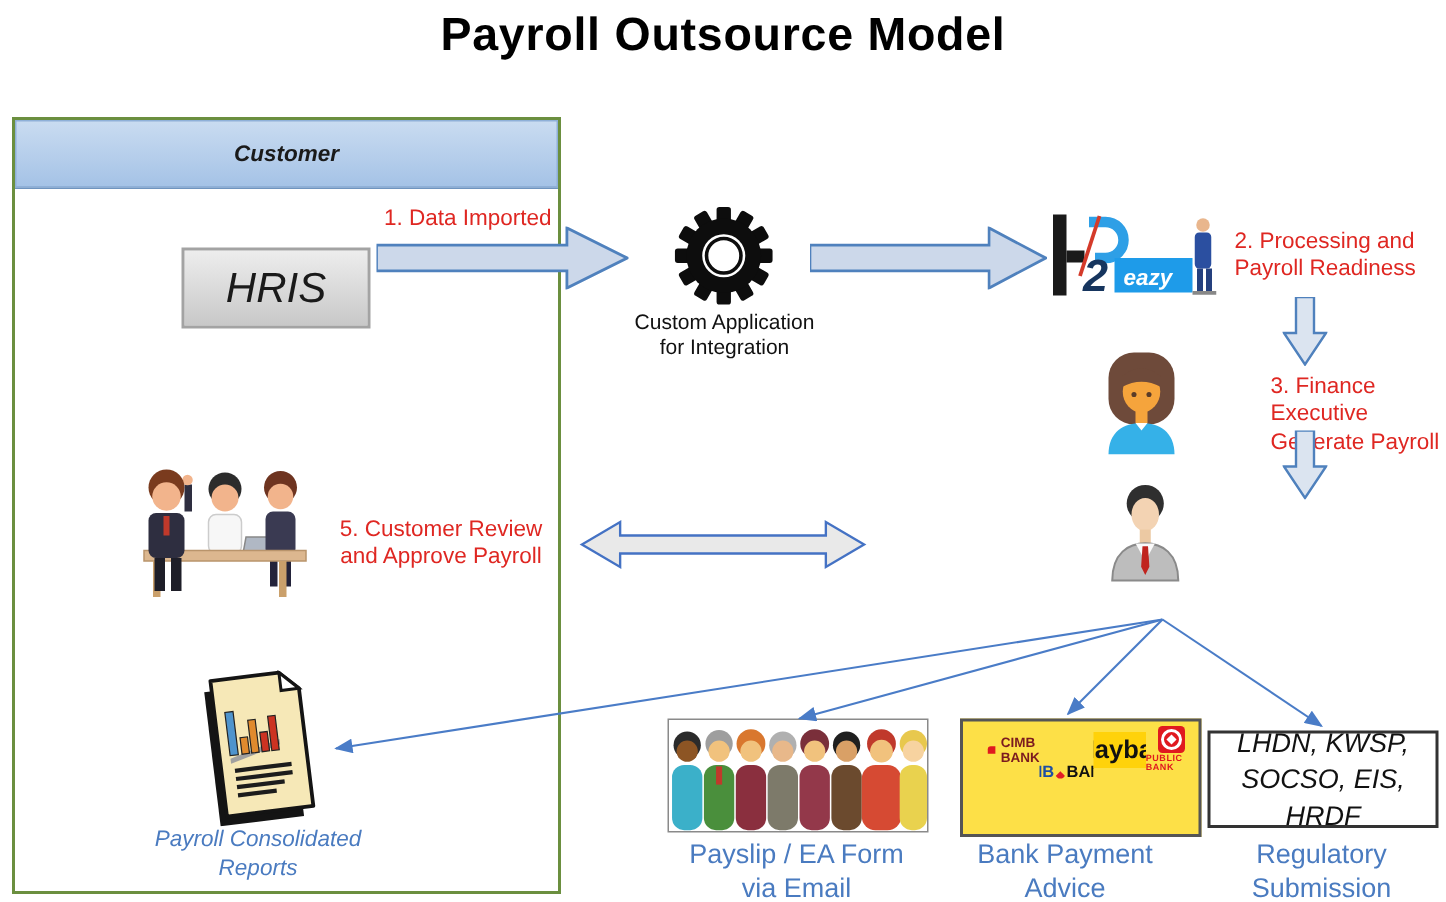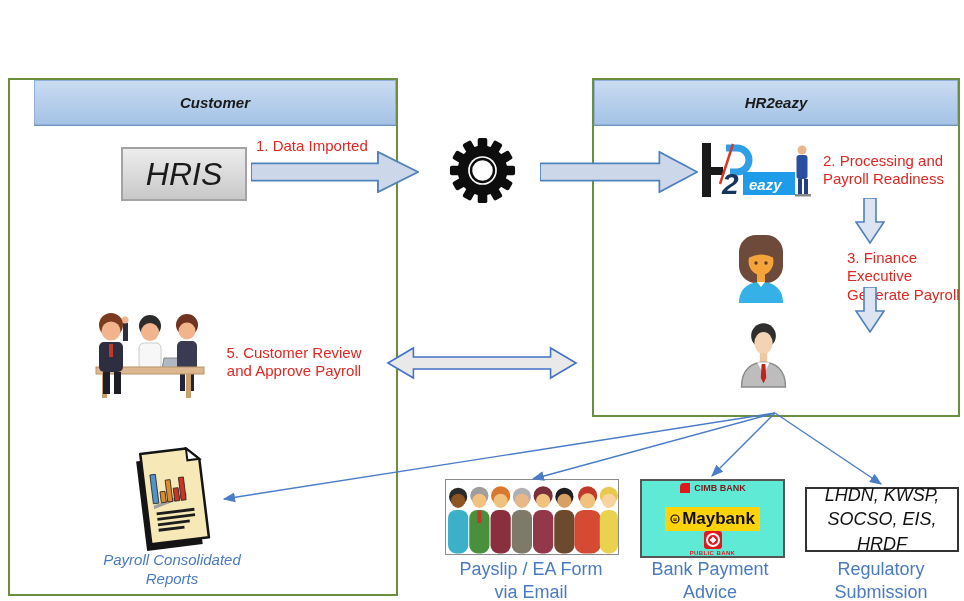--- a/index.html
+++ b/index.html
@@ -4,31 +4,31 @@
 <style>
   html,body{margin:0;padding:0;background:#fff;}
   .stage{position:relative;width:964px;height:601px;background:#fff;overflow:hidden;
          font-family:"Liberation Sans",sans-serif;color:#111;}
   .abs{position:absolute;}
 
   #title{position:absolute;top:5px;left:0;right:0;text-align:center;
          font-size:31px;font-weight:800;color:#000;letter-spacing:0.5px;}
 
   .panel{position:absolute;border:2px solid #6b8f3f;background:#fff;}
-  #panel-customer{left:8px;top:78px;width:362px;height:514px;padding-left:24px;}
+  #panel-customer{left:8px;top:78px;width:362px;height:514px;}
   #panel-hr2eazy{left:592px;top:78px;width:364px;height:335px;}
   .panel header{height:45px;line-height:45px;text-align:center;font-style:italic;
         font-weight:700;font-size:15px;color:#1a1a1a;
         background:linear-gradient(#cadcf1,#a4c2e6);
         border-bottom:1px solid #6f94bf;box-shadow:inset 0 0 0 1px #8fb0d8;}
 
-  #hris{left:121px;top:147px;width:122px;height:50px;
+  #hris{left:121px;top:165px;width:122px;height:50px;
         background:linear-gradient(#ededed,#c8c8c8);border:2px solid #a3a3a3;
         display:flex;align-items:center;justify-content:center;
-        font-style:italic;font-size:32px;color:#1a1a1a;}
+        font-style:italic;font-size:28px;color:#1a1a1a;}
 
   .red-label{position:absolute;color:#df2722;font-size:15px;line-height:1.22;white-space:pre-line;}
   #step1{left:256px;top:137px;}
   #step2{left:823px;top:152px;}
   #step3{left:847px;top:249px;}
   #step4{left:819px;top:337px;}
   #step5{left:221px;top:344px;width:146px;text-align:center;}
   #step6{left:844px;top:421px;}
 
   .blue-label{position:absolute;color:#4a7bc0;text-align:center;white-space:pre-line;}
@@ -49,22 +49,22 @@
   #woman{left:731px;top:233px;width:60px;height:70px;}
   #man{left:736px;top:320px;width:55px;height:68px;}
   #team{left:86px;top:303px;width:124px;height:100px;}
   #dblarrow{left:386px;top:344px;width:192px;height:38px;}
   #report-icon{left:133px;top:447px;width:86px;height:104px;}
   #fan{left:0;top:0;width:964px;height:601px;pointer-events:none;}
 
   #payslip-box{left:445px;top:479px;width:172px;height:74px;border:1px solid #8a8a8a;background:#fff;}
   #payslip-box svg{display:block;width:100%;height:100%;}
 
-  #bank-box{left:640px;top:479px;width:141px;height:75px;border:2px solid #555;background:#5eead4;
-            display:grid;grid-template-columns:1fr;grid-template-rows:1fr 1fr;}
+  #bank-box{left:640px;top:479px;width:141px;height:75px;border:2px solid #555;background:#fde047;
+            display:grid;grid-template-columns:1fr 1fr 1fr 1fr;grid-template-rows:1fr 1fr;padding-left:16px;}
   .bank-cell{display:flex;align-items:center;justify-content:center;gap:3px;overflow:hidden;}
   .cimb-text{font-size:9px;font-weight:700;color:#7b1a1f;}
   .rhb-cell{flex-direction:column;gap:0;line-height:1;}
   .rhb-row{display:flex;align-items:flex-end;gap:1px;}
   .rhb-l{font-size:11px;font-weight:800;color:#1d4fa3;}
   .rhb-d{font-size:8px;color:#e21e26;}
   .rhb-r{font-size:11px;font-weight:800;color:#111;margin-top:42px;}
   .rhb-tag{font-size:5px;color:#777;margin-top:1px;}
   .maybank-chip{background:#ffd20a;display:flex;align-items:center;gap:2px;padding:2px 5px;}
   .maybank-text{font-size:17px;font-weight:800;color:#111;}
@@ -73,28 +73,26 @@
 
   #reg-box{left:805px;top:487px;width:150px;height:61px;border:2px solid #333;background:#fff;
            display:flex;align-items:center;justify-content:center;font-style:italic;
            font-size:18px;line-height:1.35;text-align:center;white-space:pre-line;color:#111;}
 </style>
 </head>
 <body>
 
 <div class="stage">
 
+  <div id="title">Payroll Outsource Model</div>
 
   <section class="panel" id="panel-customer">
     <header>Customer</header>
   </section>
 
-  <section class="panel" id="panel-hr2eazy">
-    <header>HR2eazy</header>
-  </section>
 
   <div class="abs" id="hris">HRIS</div>
 
   <div class="red-label" id="step1">1. Data Imported</div>
   <div class="red-label" id="step2">2. Processing and
 Payroll Readiness</div>
   <div class="red-label" id="step3">3. Finance Executive
 Generate Payroll</div>
   <div class="red-label" id="step5">5. Customer Review
 and Approve Payroll</div>
@@ -120,20 +118,22 @@
         <rect x="30" y="1" width="10" height="13" rx="2" transform="rotate(240 35 35)"></rect>
         <rect x="30" y="1" width="10" height="13" rx="2" transform="rotate(270 35 35)"></rect>
         <rect x="30" y="1" width="10" height="13" rx="2" transform="rotate(300 35 35)"></rect>
         <rect x="30" y="1" width="10" height="13" rx="2" transform="rotate(330 35 35)"></rect>
       </g>
       <circle cx="35" cy="35" r="26"></circle>
     </g>
     <circle cx="35" cy="35" r="15" fill="#fff"></circle>
     <circle cx="35" cy="35" r="12" fill="none" stroke="#0d0d0d" stroke-width="2.5"></circle>
   </svg>
+  <div id="caption">Custom Application
+for Integration</div>
 
   <svg class="abs" id="logo" viewBox="0 0 112 58">
     <rect x="3" y="1" width="9" height="54" fill="#1a1a1a"></rect>
     <rect x="12" y="25" width="12" height="8" fill="#1a1a1a"></rect>
     <path d="M27,6 h11 a12,12 0 0 1 0,24 h-7" fill="none" stroke="#2e9fe6" stroke-width="7"></path>
     <line x1="34" y1="2" x2="21" y2="42" stroke="#d43a2a" stroke-width="2.5"></line>
     <text x="23" y="52" font-size="30" font-weight="bold" font-style="italic" fill="#16355e">2</text>
     <rect x="44" y="30" width="52" height="23" fill="#1e9be9"></rect>
     <text x="50" y="48" font-size="15" font-style="italic" font-weight="bold" fill="#fff">eazy</text>
     <circle cx="103" cy="8" r="4.5" fill="#e9b68d"></circle>

